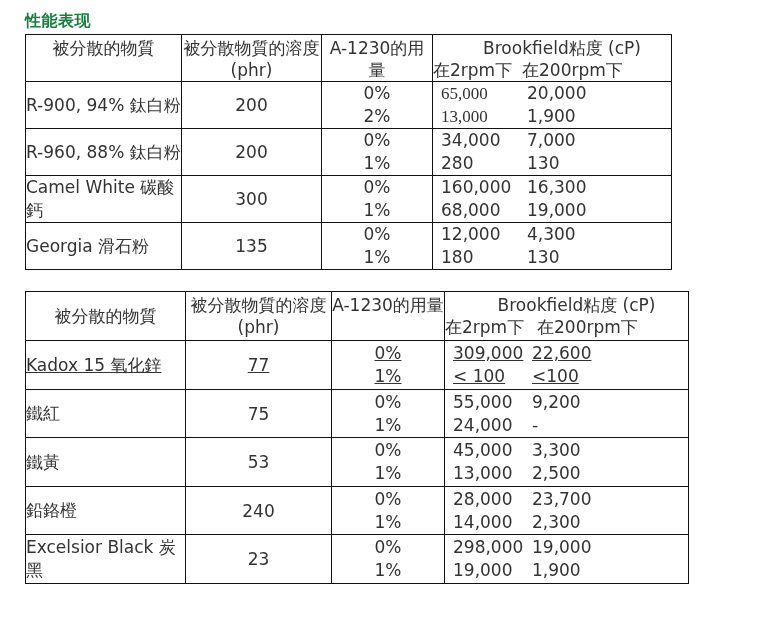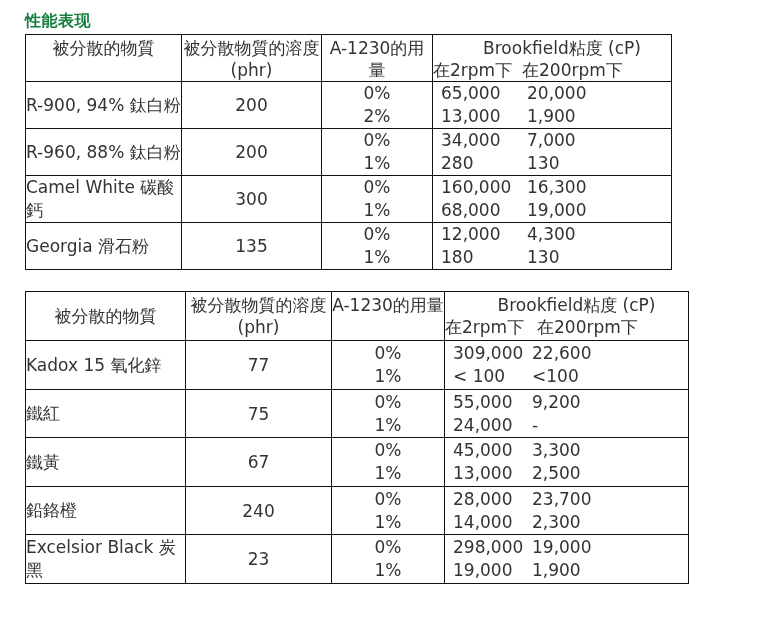--- a/index.html
+++ b/index.html
@@ -44,21 +44,21 @@
   </tr>
   <tr style="height:46px;">
     <td class="l">R-900, 94% 鈦白粉</td>
     <td class="c">200</td>
     <td class="c">
           <div class="line">0%</div>
           <div class="line">2%</div>
         </td>
     <td>
           <div class="visc">
-            <div style="width:86px;padding-left:8px;">
+            <div style="width:86px;padding-left:8px;font-family:Liberation Serif, serif;">
               <div class="line">65,000</div>
               <div class="line">13,000</div>
             </div>
             <div>
               <div class="line">20,000</div>
               <div class="line">1,900</div>
             </div>
           </div>
         </td>
   </tr>
@@ -141,21 +141,21 @@
     </td>
     <td class="hdr">A-1230的用量</td>
     <td class="hdr">
       <div style="padding-left:20px;">Brookfield粘度 (cP)</div>
       <div class="subhdr">
         <span style="width:92px;text-align:left;">在2rpm下</span>
         <span style="text-align:left;">在200rpm下</span>
       </div>
     </td>
   </tr>
-  <tr style="height:49px;">
+  <tr style="height:49px;text-decoration:underline;">
     <td class="l">Kadox 15 氧化鋅</td>
     <td class="c">77</td>
     <td class="c">
           <div class="line">0%</div>
           <div class="line">1%</div>
         </td>
     <td>
           <div class="visc">
             <div style="width:79px;padding-left:8px;">
               <div class="line">309,000</div>
@@ -183,21 +183,21 @@
             </div>
             <div>
               <div class="line">9,200</div>
               <div class="line">-</div>
             </div>
           </div>
         </td>
   </tr>
   <tr style="height:49px;">
     <td class="l">鐵黃</td>
-    <td class="c">67</td>
+    <td class="c">53</td>
     <td class="c">
           <div class="line">0%</div>
           <div class="line">1%</div>
         </td>
     <td>
           <div class="visc">
             <div style="width:79px;padding-left:8px;">
               <div class="line">45,000</div>
               <div class="line">13,000</div>
             </div>

